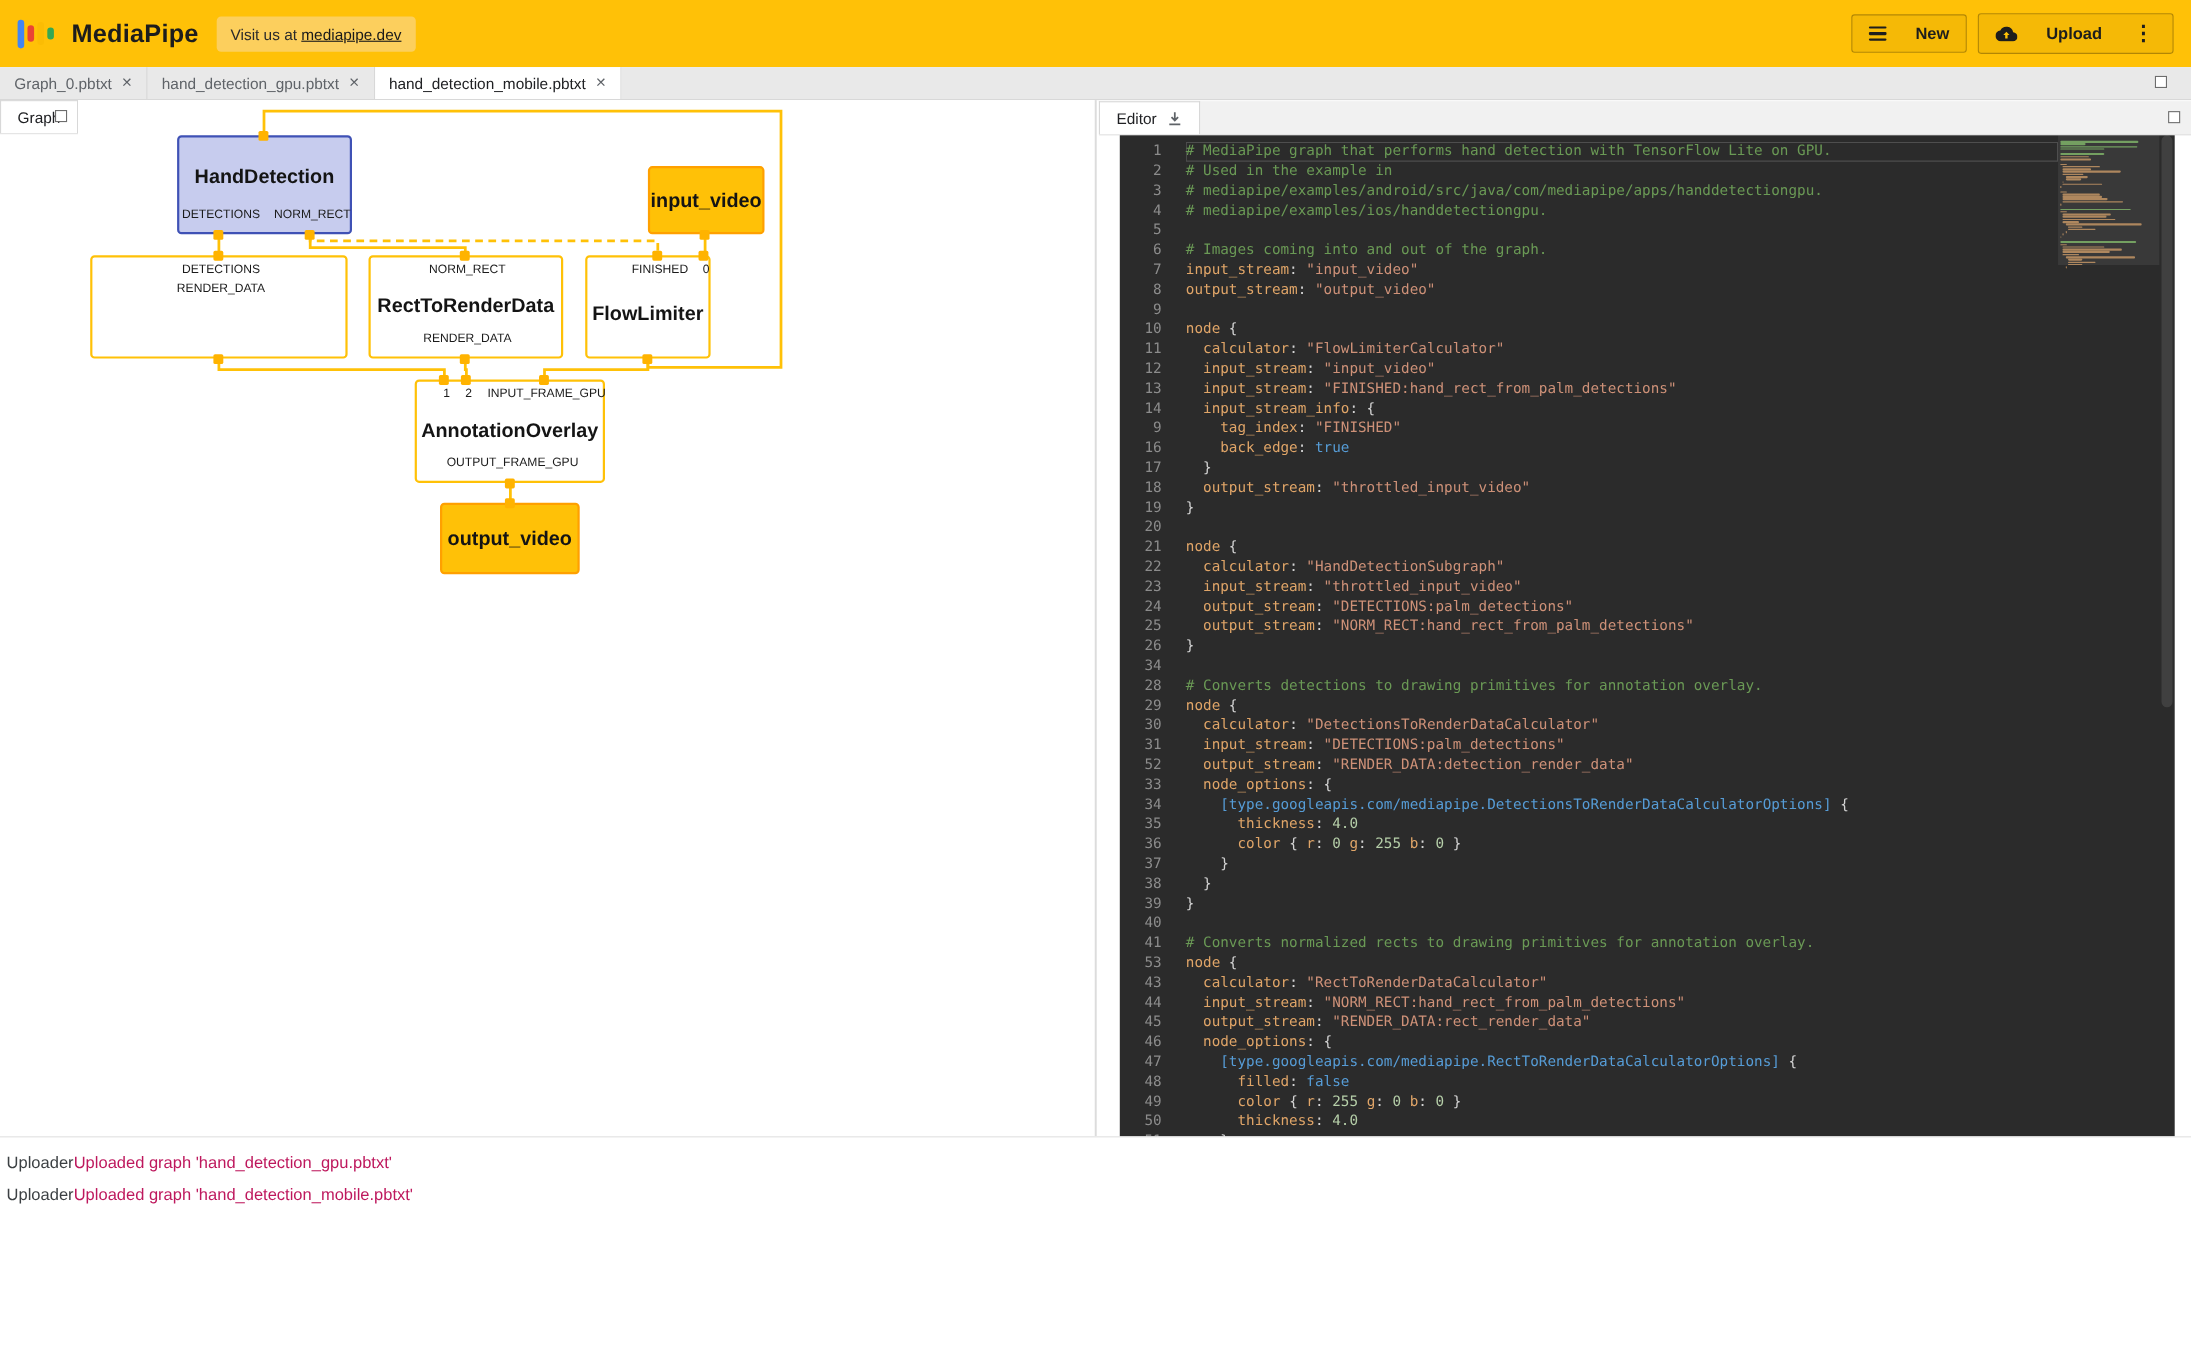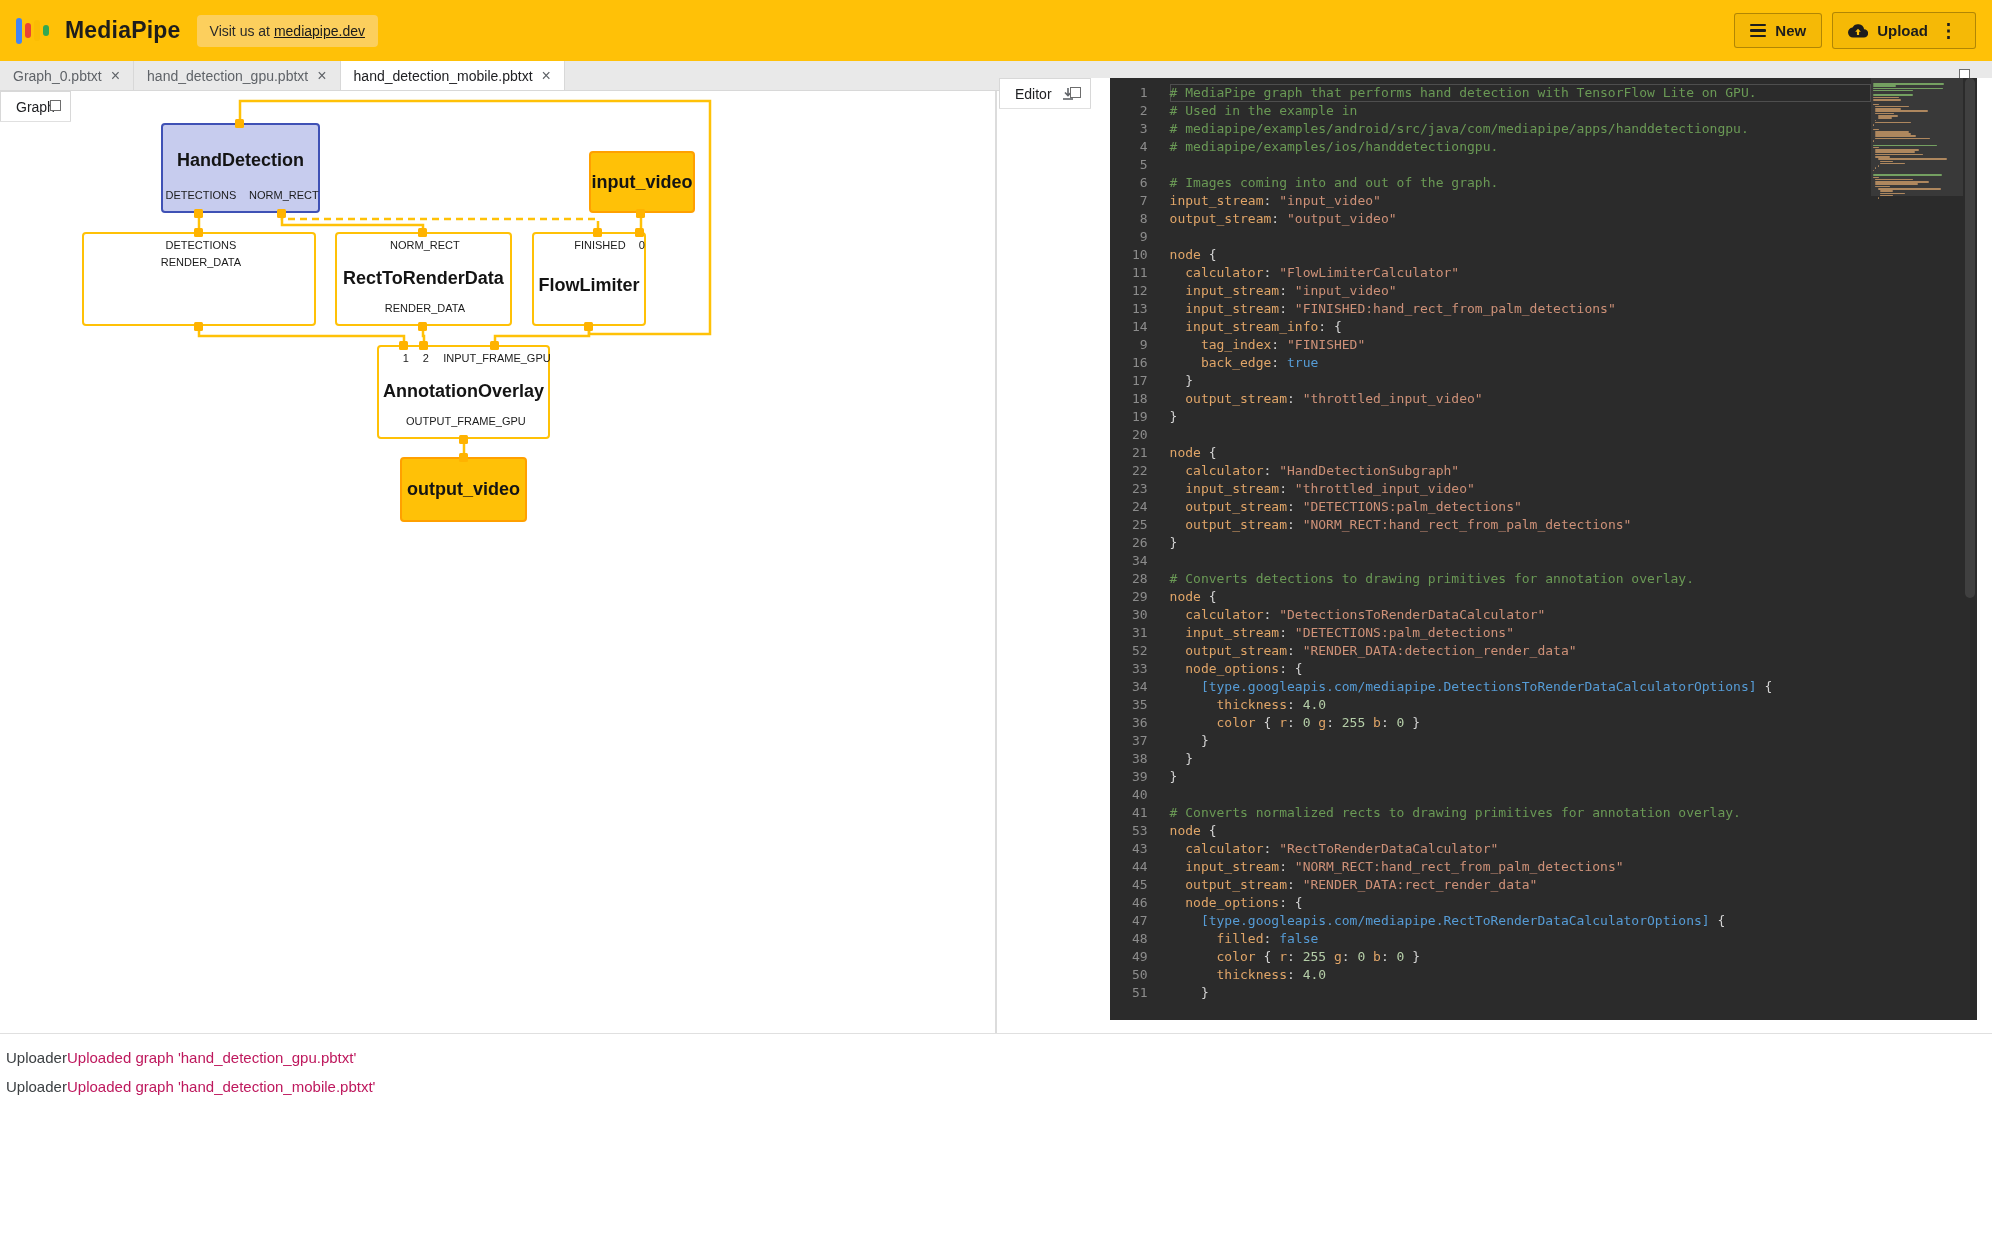--- a/index.html
+++ b/index.html
@@ -7,21 +7,21 @@
   body{position:relative;font-family:"Liberation Sans",sans-serif;background:#fff;overflow:hidden;color:#202124}
 
   
   .header{position:absolute;left:0;top:0;width:100%;height:61px;background:#FFC107;display:flex;align-items:center;padding:0 16px;gap:16px}
   .logo{display:flex;align-items:center;gap:3px;height:32px}
   .logo i{display:block;width:6px;border-radius:3px}
   .app-title{font-size:23px;font-weight:bold;color:#1d1d1d;letter-spacing:.2px}
   .visit-badge{background:#fccf5d;border-radius:4px;padding:8px 13px;font-size:14px;color:#2a2a2a}
   .visit-badge a{color:#1a1a1a;text-decoration:underline;cursor:pointer}
   .hdr-right{margin-left:auto;display:flex;align-items:center;gap:10px}
-  .hdr-btn{display:flex;align-items:center;gap:9px;background:rgba(0,0,0,0.04);border:1px solid rgba(0,0,0,0.28);border-radius:3px;padding:8px 15px;font-size:15px;font-weight:bold;color:#1d1d1d;cursor:pointer}
+  .hdr-btn{display:flex;align-items:center;gap:26px;background:rgba(0,0,0,0.04);border:1px solid rgba(0,0,0,0.28);border-radius:3px;padding:8px 15px;font-size:15px;font-weight:bold;color:#1d1d1d;cursor:pointer}
   .burger{display:flex;flex-direction:column;gap:3px}
   .burger i{display:block;width:16px;height:2.5px;background:#1d1d1d;border-radius:1px}
   .kebab{font-size:19px;font-weight:bold;color:#1d1d1d;padding:0 2px;line-height:1;cursor:pointer}
 
   
   .file-tabs{position:absolute;top:61px;left:0;width:100%;height:30px;background:#e9e9e9;display:flex;align-items:stretch;border-bottom:1px solid #d8d8d8}
   .file-tab{display:flex;align-items:center;gap:9px;padding:0 13px;font-size:14px;color:#5f6368;border-right:1px solid #d8d8d8;cursor:pointer;white-space:nowrap}
   .file-tab.active{background:#fff;color:#202124}
   .tab-close{font-size:16px;color:#5f6368;line-height:1;cursor:pointer}
 
@@ -37,21 +37,21 @@
   .gnode{position:absolute;border-radius:4px;border:2px solid;display:flex;flex-direction:column;cursor:pointer}
   .gtitle{flex:1;display:flex;align-items:center;justify-content:center;font-size:18px;font-weight:bold;color:#141414;white-space:nowrap}
   .plabels{position:relative;flex:none}
   .plabels.top{height:17px;margin-top:4px}
   .plabels.bottom{height:17px;margin-bottom:6px}
   .plabels.pad{height:8px;margin:0}
   .plabel{position:absolute;top:1px;transform:translateX(-50%);font-size:11px;color:#1b1b1b;white-space:nowrap}
   .gport{position:absolute;width:9px;height:9px;border-radius:1.5px}
 
   
-  .editor-panel{position:absolute;left:999px;top:78px;right:0;height:942px;background:#fff;display:flex;flex-direction:row}
+  .editor-panel{position:absolute;left:999px;top:92px;right:0;height:942px;background:#fff;display:flex;flex-direction:column}
   .editor{position:relative;margin:0 15px 0 19px;flex:1;display:flex;overflow:hidden;
           font-family:"DejaVu Sans Mono",monospace;font-size:13px;line-height:18px;cursor:text}
   .gutter{width:46px;flex:none;padding:6px 8px 0 0;text-align:right;color:#8c8c8c}
   .gutter div{height:18px}
   .code{flex:1;padding:6px 0 0 14px;white-space:pre;overflow:hidden;color:#d4d4d4}
   .code .ln{height:18px}
   .code .ln.cur{box-shadow:inset 0 0 0 1px #4e4e4e}
   .tk-c{color:var(--tc)} .tk-s{color:var(--ts)} .tk-k{color:var(--tk)} .tk-n{color:var(--tn)}
   .tk-b{color:var(--tb)} .tk-t{color:var(--tt)} .tk-p{color:var(--tp)}
   .minimap{width:92px;flex:none;position:relative;padding-top:5px;cursor:pointer}

